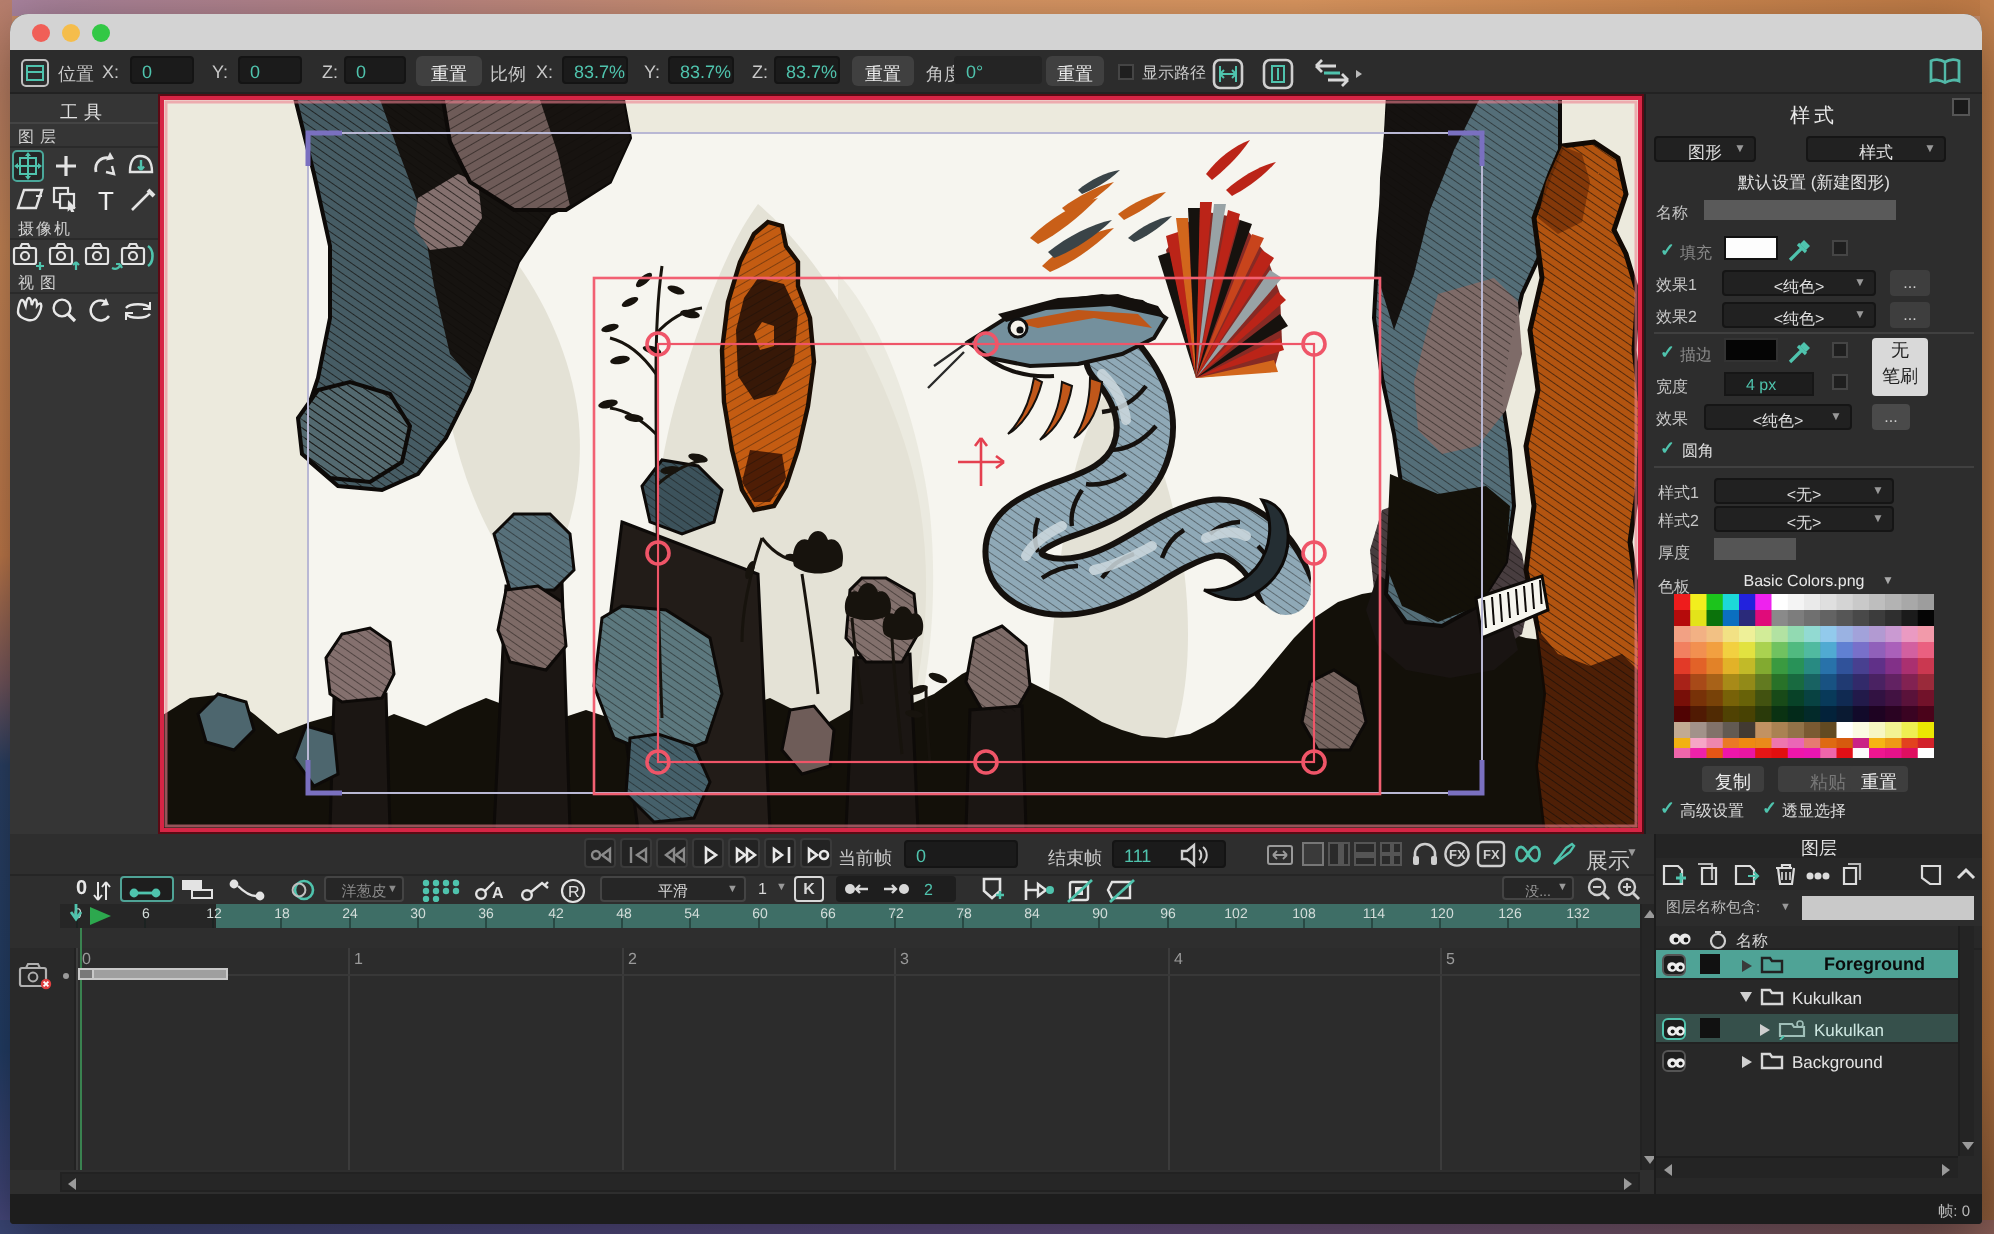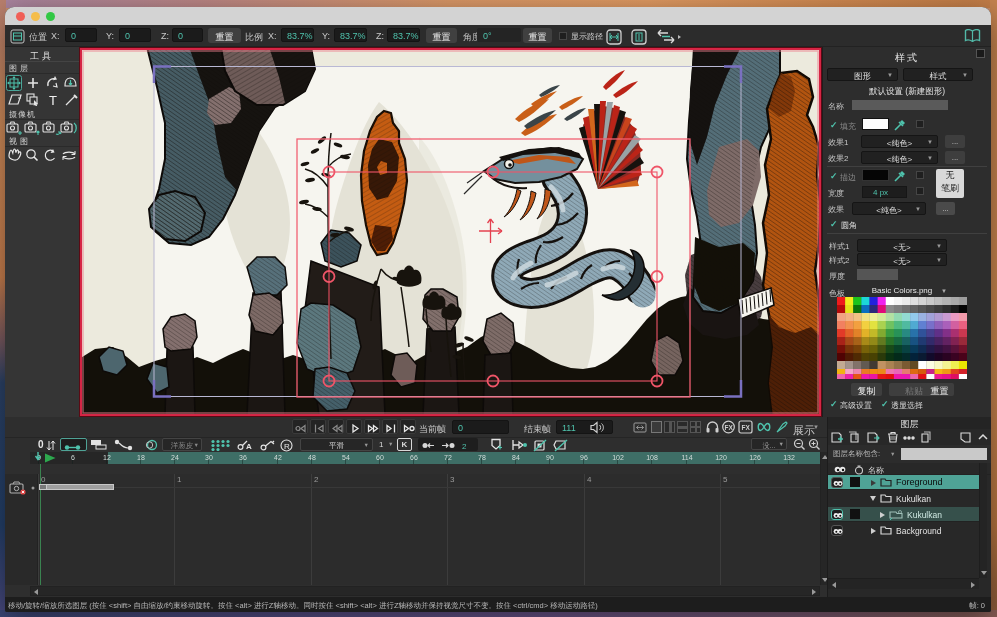--- a/index.html
+++ b/index.html
@@ -422,21 +422,21 @@
     </g>
 
     <rect x="1.5" y="1.5" width="740" height="367" fill="none" stroke="#d62545" stroke-width="3"></rect>
     <rect x="4" y="4" width="735" height="362" fill="none" stroke="#ef8090" stroke-width="1.5" opacity=".6"></rect>
     <rect x="0.5" y="0.5" width="742" height="369" fill="none" stroke="#5a0a14" stroke-width="1"></rect>
   </svg>
   </div>
   <div id="rpanel">
     <div style="position:absolute;top:4px;width:100%;text-align:center;font-size:10px;color:#e8e8e8;letter-spacing:2px">样式</div>
       <div class="abs" style="right:6px;top:2px;width:9px;height:9px;background:#1a1a1a;border:1px solid #555"></div>
-    <div class="rp-dd" style="left:4px;top:21px;width:71px">图形<span class="dda">▼</span></div>
+    <div class="rp-dd" style="left:4px;top:21px;width:51px">图形<span class="dda">▼</span></div>
     <div class="rp-dd" style="left:80px;top:21px;width:70px">样式<span class="dda">▼</span></div>
     <div style="position:absolute;top:39px;width:100%;text-align:center;font-size:8.5px;color:#e0e0e0">默认设置 (新建图形)</div>
     <span class="rp-lbl" style="left:5px;top:54px">名称</span>
       <div class="abs" style="left:29px;top:53px;width:96px;height:10px;background:#5a5a5a"></div>
     <span class="tealck abs" style="left:7px;top:73px;font-size:9px">✓</span>
       <span class="rp-lbl" style="left:17px;top:74px;color:#8a8a8a">填充</span>
     <div class="abs" style="left:39px;top:71px;width:27px;height:12px;background:#fdfdfd;border:1px solid #111"></div>
     <svg class="abs" style="left:70px;top:70px" width="15" height="15" viewBox="0 0 15 15">
         <path d="M2 13l6-6M8 7l2 2M6 5l4 4" stroke="#4fc3ad" stroke-width="1.6"></path>
         <path d="M9 3l3 3-2 2-3-3z" fill="#4fc3ad"></path>
@@ -957,21 +957,21 @@
             <circle cx="7" cy="3.5" r="2.4" fill="#efefef"></circle>
             <circle cx="3.3" cy="3.8" r="1" fill="#111"></circle>
             <circle cx="7.3" cy="3.8" r="1" fill="#111"></circle>
           </svg>
         </div>
         <div class="lay-chk"></div>
       <span class="lay-arrow" style="left:43px;border-left-color:#3a3a3a"></span>
       <svg class="abs" style="left:52px;top:2px" width="12" height="10" viewBox="0 0 12 10">
           <path d="M1 2h4l1 1.5h5V9H1z" fill="none" stroke="#222" stroke-width="1.2"></path>
         </svg>
-      <span class="abs" style="left:68px;top:2px;font-size:9px;font-weight:normal;color:#0a0a0a">Foreground</span>
+      <span class="abs" style="left:84px;top:2px;font-size:9px;font-weight:bold;color:#0a0a0a">Foreground</span>
     </div>
     <div class="lay-row" style="top:74px">
       <span class="lay-arrow dn" style="left:42px;top:5px"></span>
       <svg class="abs" style="left:52px;top:2px" width="12" height="10" viewBox="0 0 12 10">
           <path d="M1 2h4l1 1.5h5V9H1z" fill="none" stroke="#d8d8d8" stroke-width="1.2"></path>
         </svg>
       <span class="abs" style="left:68px;top:2.5px;font-size:8.5px;color:#e3e3e3">Kukulkan</span>
     </div>
     <div class="lay-row" style="top:90px;background:#36504b;border-bottom:1px solid #222">
       <div class="eyebtn" style="border-color:#4fc3ad">
@@ -1006,16 +1006,15 @@
         </svg>
       <span class="abs" style="left:68px;top:2.5px;font-size:8.5px;color:#e3e3e3">Background</span>
     </div>
     <div class="scr" style="left:151px;top:46px;width:8px;height:115px;background:#242424;border-left:1px solid #1e1e1e"></div>
     <span class="tri-d" style="left:152.5px;top:154px"></span>
     <div class="scr" style="left:0;top:161px;width:151px;height:11px;background:#242424;border-top:1px solid #1e1e1e"></div>
     <span class="tri-l" style="left:4px;top:165px"></span>
       <span class="tri-r" style="left:143px;top:165px"></span>
   </div>
   <div id="statusbar">
-      <span style="position:absolute;left:3px;top:4px">移动/旋转/缩放所选图层 (按住 &lt;shift&gt; 自由缩放/约束移动旋转。按住 &lt;alt&gt; 进行Z轴移动。同时按住 &lt;shift&gt; &lt;alt&gt; 进行Z轴移动并保持视觉尺寸不变。按住 &lt;ctrl/cmd&gt; 移动运动路径)</span>
       <span style="position:absolute;right:6px;top:4px">帧: 0</span>
     </div>
 </div>
 
 </body></html>

